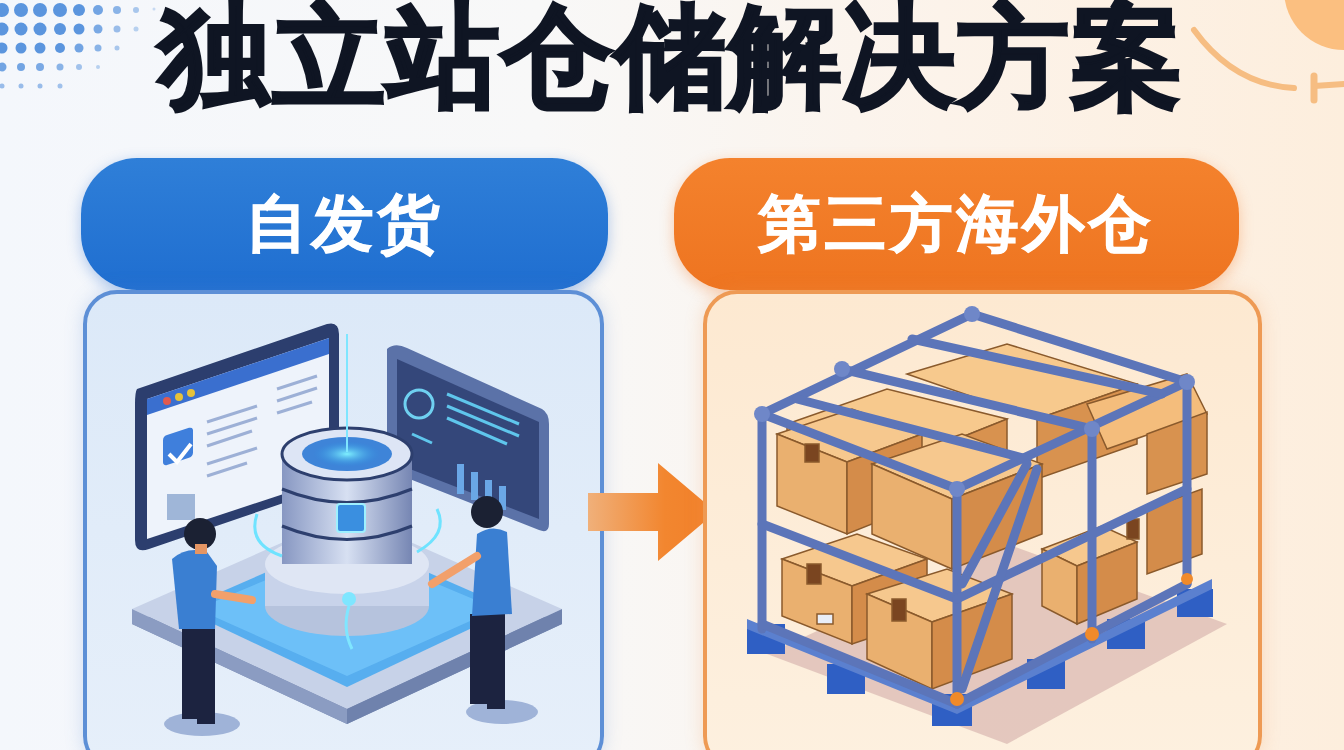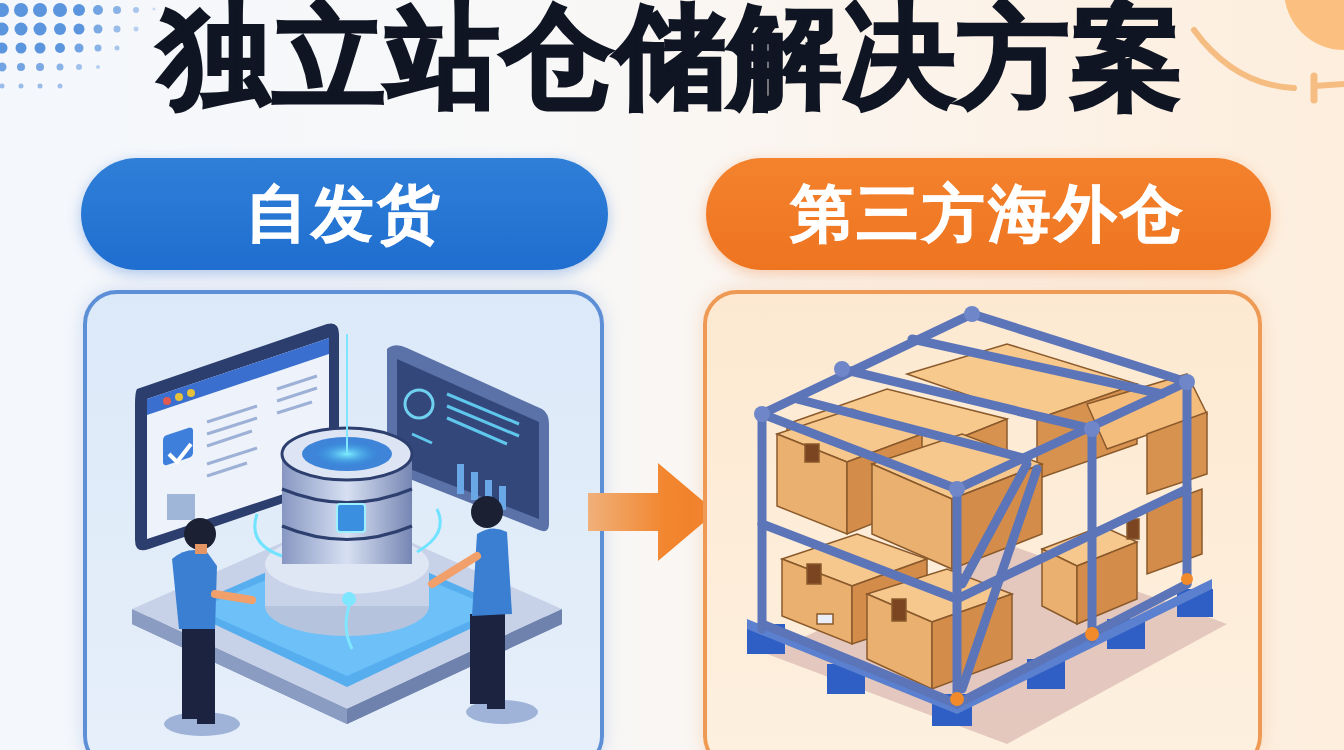--- a/index.html
+++ b/index.html
@@ -13,32 +13,32 @@
   .sun { position: absolute; right: 0; top: 0; width: 200px; height: 140px; }
   .title {
     position: absolute; left: 0; right: 0; top: -4px;
     text-align: center;
     font-family: "DejaVu Sans", sans-serif;
     font-weight: 900; font-size: 112px; letter-spacing: 2px;
     color: #0f1523; line-height: 120px;
     -webkit-text-stroke: 3px #0f1523;
   }
   .pill {
-    position: absolute; height: 112px; border-radius: 56px;
+    position: absolute; height: 132px; border-radius: 56px;
     display: flex; align-items: center; justify-content: center;
     color: #fff; font-weight: bold; font-size: 62px; letter-spacing: 4px;
     -webkit-text-stroke: 1px #fff;
   }
   .pill.blue {
     left: 81px; top: 158px; width: 527px;
     background: linear-gradient(180deg, #2f7fd8 0%, #1f6ed0 100%);
     box-shadow: 0 4px 14px rgba(40,110,210,0.35);
   }
   .pill.orange {
-    left: 706px; top: 158px; width: 565px;
+    left: 674px; top: 158px; width: 565px;
     background: linear-gradient(180deg, #f4822d 0%, #ee7420 100%);
     box-shadow: 0 4px 14px rgba(240,120,40,0.35);
   }
   .panel {
     position: absolute; top: 290px; height: 480px; border-radius: 34px;
     overflow: hidden;
   }
   .panel.blue-panel {
     left: 83px; width: 521px; border: 4px solid #5d8fd6;
     background: linear-gradient(180deg, #dce9f8 0%, #e6effa 100%);

